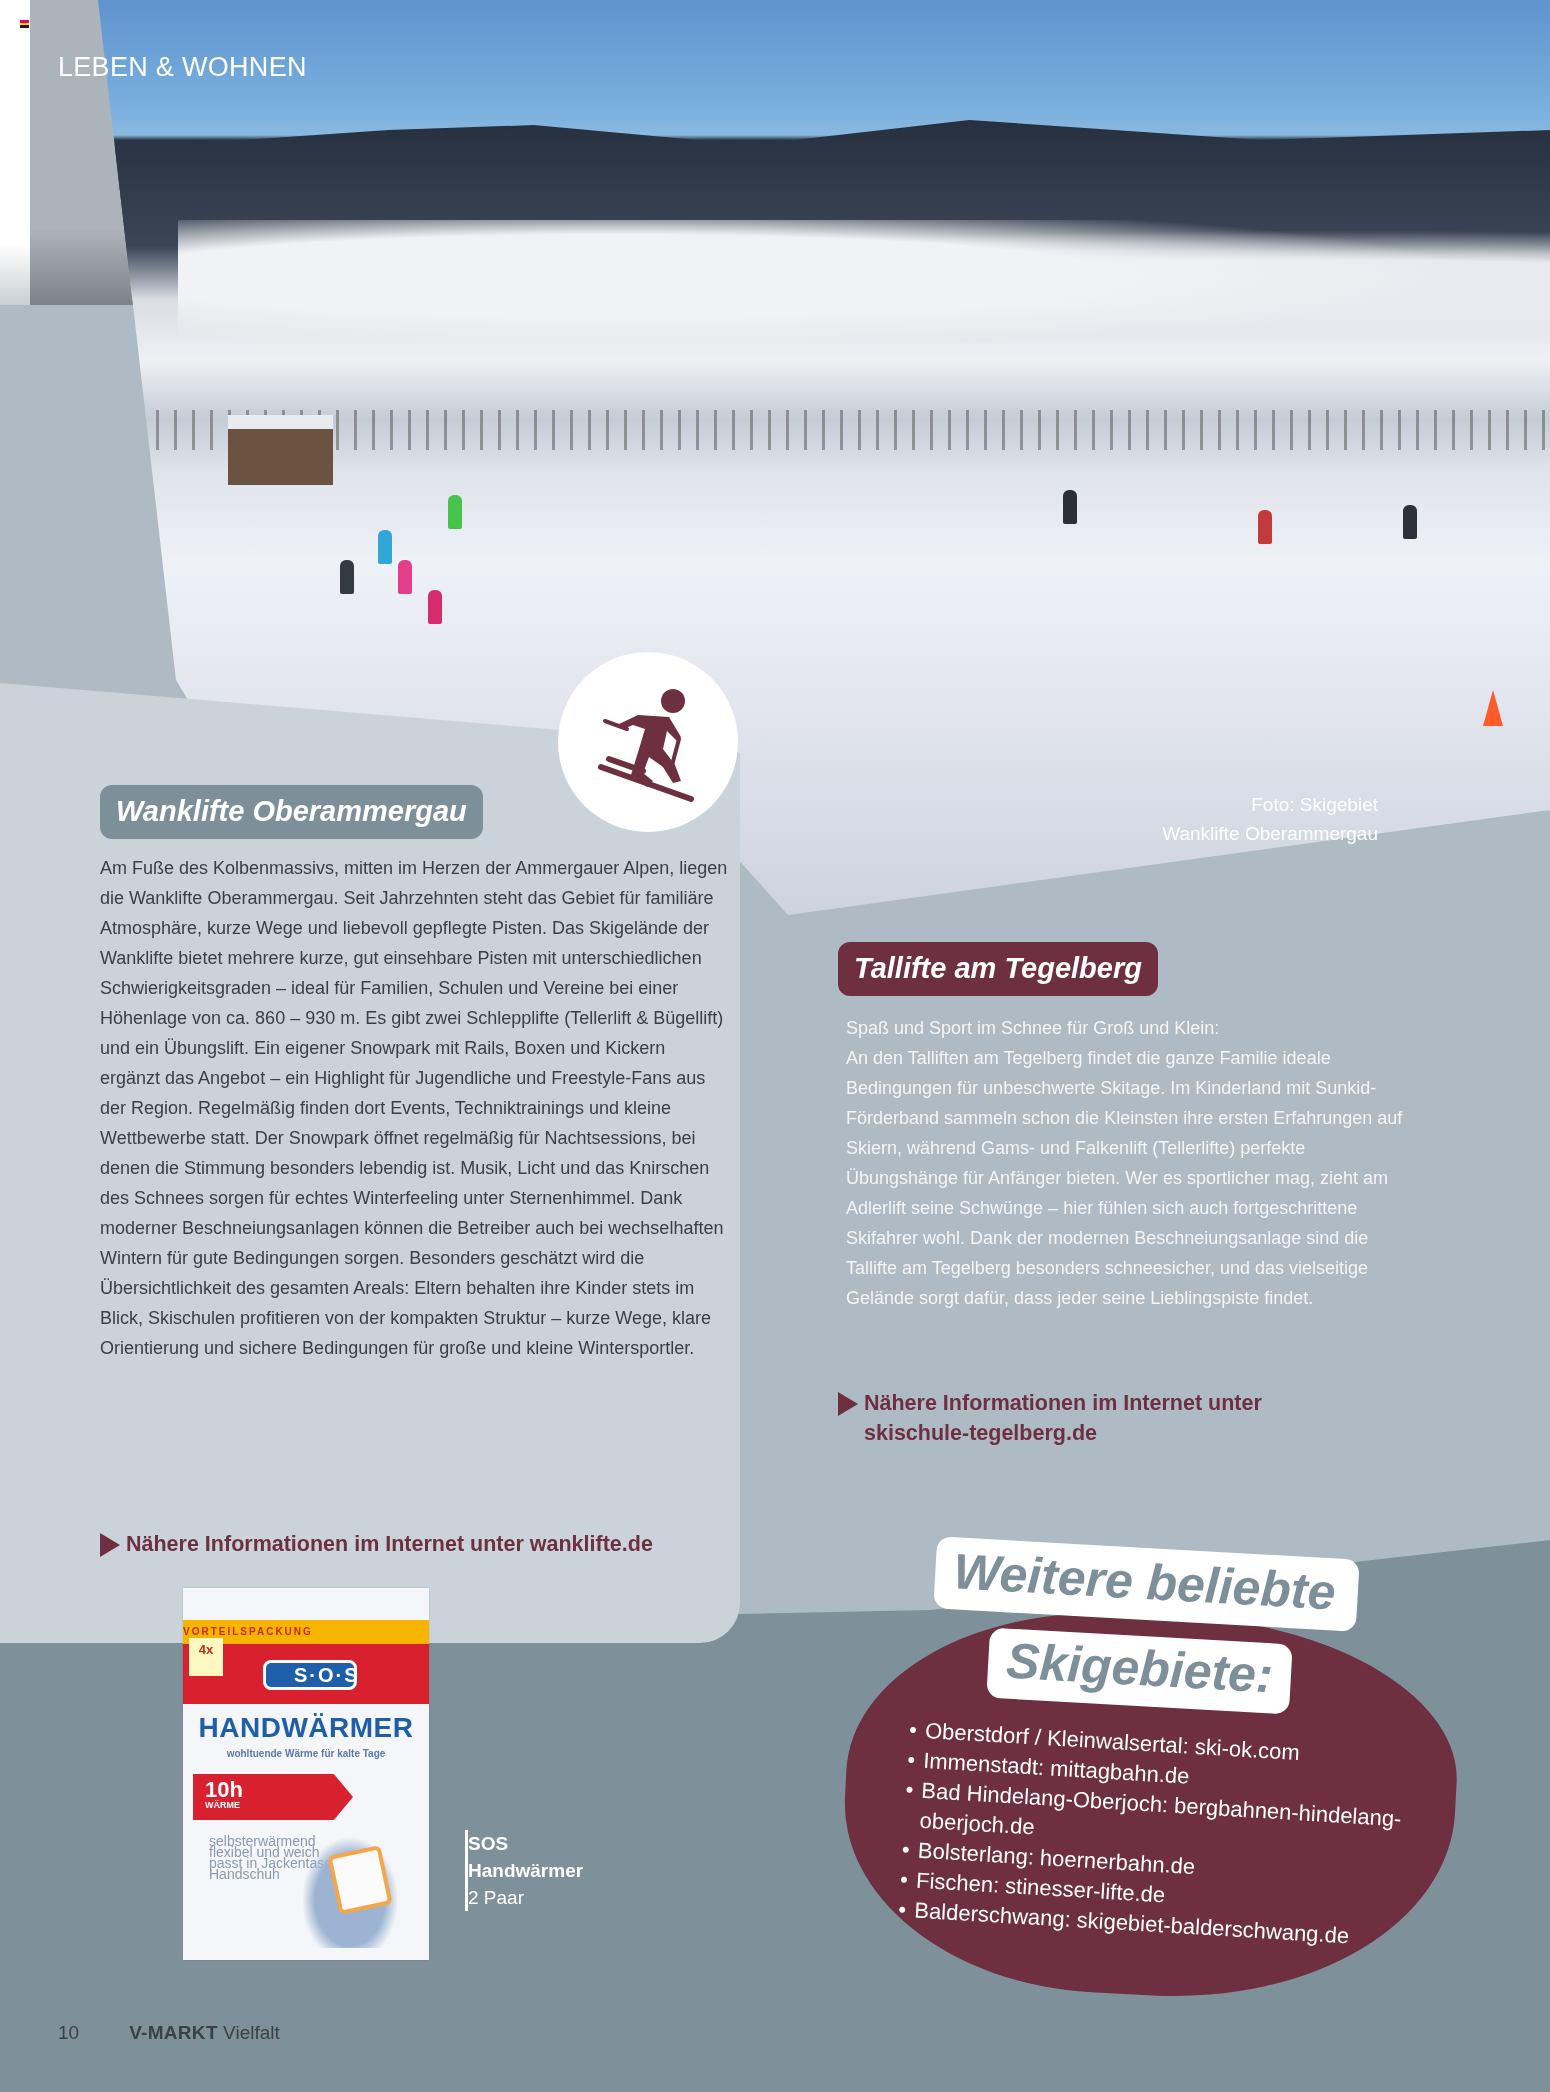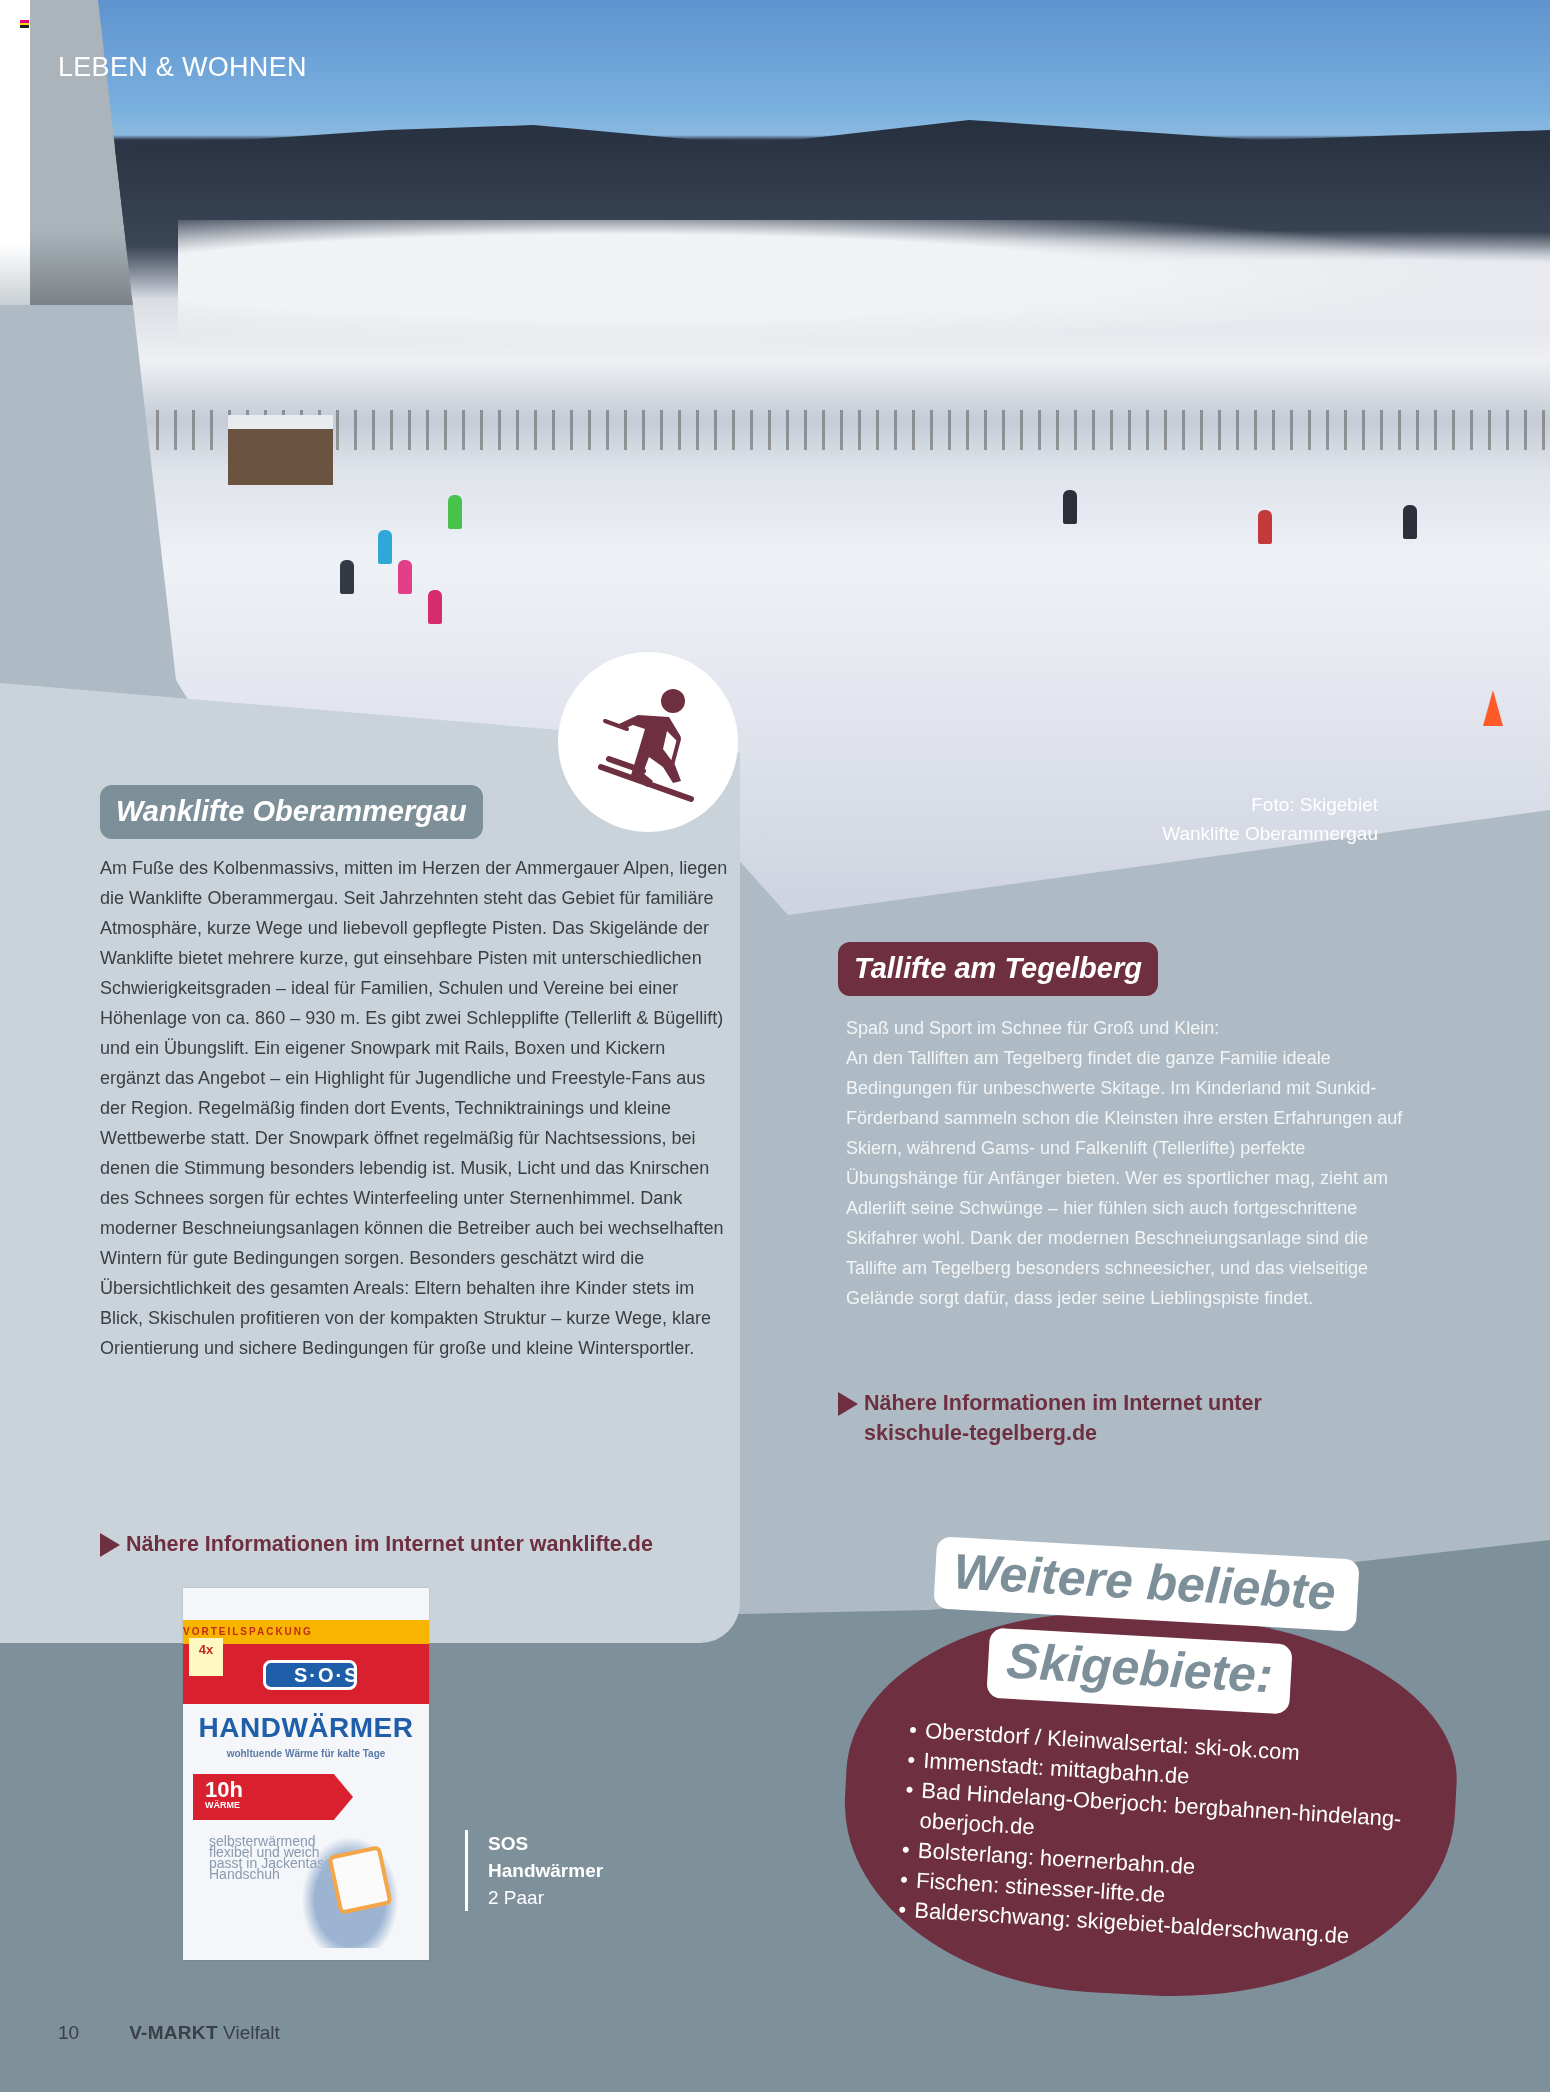--- a/index.html
+++ b/index.html
@@ -72,21 +72,21 @@
     .product .x4 { position: absolute; left: 6px; top: 50px; width: 34px; height: 38px; background: #fef9c3; color: #c52a1a; font-weight: bold; font-size: 13px; text-align: center; line-height: 24px; }
     .product .sos { position: absolute; left: 80px; top: 72px; width: 94px; height: 30px; border-radius: 8px; background: #1f5ea8; border: 3px solid #fff; color: #fff; font-weight: bold; font-size: 20px; text-align: center; line-height: 24px; letter-spacing: 2px; padding-left: 28px; }
     .product .pname { position: absolute; left: 8px; top: 124px; width: 230px; text-align: center; color: #1f5ea8; font-weight: bold; font-size: 28px; letter-spacing: 0.5px; }
     .product .sub { position: absolute; left: 8px; top: 160px; width: 230px; text-align: center; color: #5a7aa8; font-size: 10px; font-weight: bold; }
     .product .red-tag { position: absolute; left: 10px; top: 186px; width: 160px; height: 46px; background: #d8202f; clip-path: polygon(0 0, 88% 0, 100% 50%, 88% 100%, 0 100%); color: #fff; font-weight: bold; font-size: 22px; padding-left: 12px; line-height: 32px; }
     .product .red-tag small { font-size: 9px; display: block; line-height: 10px; margin-top: -6px; }
     .product .bullets { position: absolute; left: 14px; top: 248px; color: #8a9ab0; font-size: 14px; line-height: 11px; margin-left: 12px; }
     .product .hand { position: absolute; left: 112px; top: 240px; width: 110px; height: 120px; background: radial-gradient(ellipse at 50% 60%, #9cb4d2 0 45%, transparent 62%); }
     .product .pad { position: absolute; left: 150px; top: 262px; width: 54px; height: 60px; background: #fbfbfb; border: 4px solid #f3a64a; border-radius: 6px; transform: rotate(-12deg); }
 
-    .product-caption { position: absolute; left: 465px; top: 1830px; border-left: 3px solid #ffffff; padding-left: 20px; color: #fff; font-size: 19px; line-height: 27px; }
+    .product-caption { position: absolute; left: 465px; top: 1830px; border-left: 3px solid #ffffff; padding-left: 0; color: #fff; font-size: 19px; line-height: 27px; }
     .product-caption .b { font-weight: bold; }
 
     
     .areas-blob { position: absolute; left: 845px; top: 1615px; width: 610px; height: 380px; background: #6e3040;
       border-radius: 44% 46% 48% 42% / 45% 40% 52% 48%; transform: rotate(3deg); }
     .areas-h1 { position: absolute; left: 935px; top: 1548px; background: #fff; border-radius: 14px; padding: 2px 22px 6px 18px; transform: rotate(3.2deg); color: #7d8f99; font-weight: bold; font-style: italic; font-size: 50px; line-height: 64px; white-space: nowrap; }
     .areas-h2 { position: absolute; left: 988px; top: 1636px; background: #fff; border-radius: 14px; padding: 0 18px 6px 18px; transform: rotate(3.2deg); color: #7d8f99; font-weight: bold; font-style: italic; font-size: 50px; line-height: 64px; white-space: nowrap; }
     .areas-list { position: absolute; left: 910px; top: 1715px; width: 520px; transform: rotate(3.4deg); transform-origin: left top; color: #ffffff; font-size: 22px; line-height: 30px; list-style: none; }
     .areas-list li { padding-left: 16px; position: relative; }
     .areas-list li::before { content: "•"; position: absolute; left: 0; }

